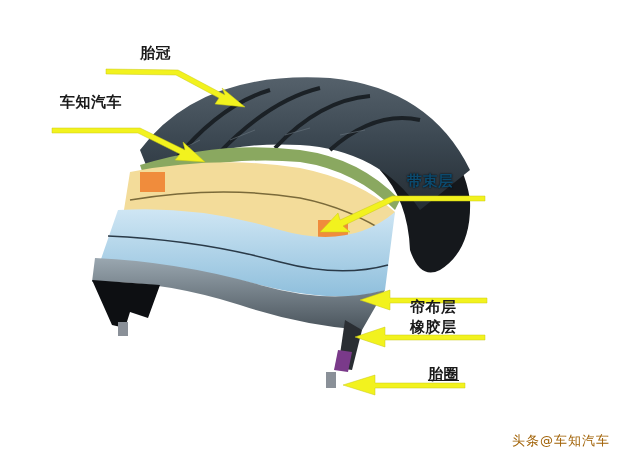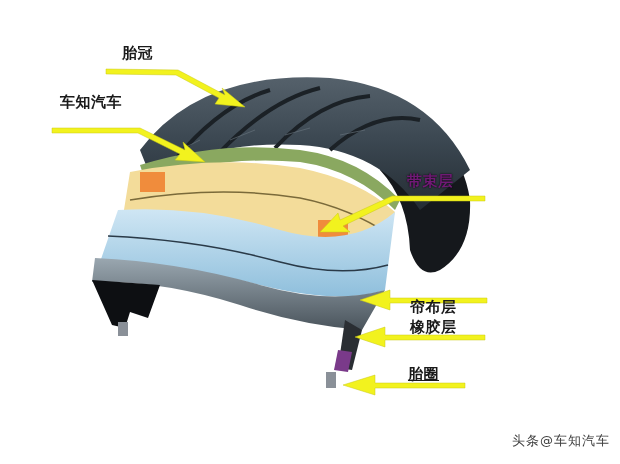--- a/index.html
+++ b/index.html
@@ -6,27 +6,27 @@
     body { width: 620px; height: 464px; position: relative; overflow: hidden; font-family: "DejaVu Sans", sans-serif; }
     .canvas { position: absolute; left: 0; top: 0; width: 620px; height: 464px; }
     .label {
       position: absolute;
       font-weight: bold;
       font-size: 15px;
       color: #1a1a1a;
       white-space: nowrap;
       letter-spacing: 0.5px;
     }
-    .label.dark { color: #701a75; text-shadow: 0 0 2px #000; font-family: Liberation Serif, serif; }
+    .label.dark { color: #0c4a6e; text-shadow: 0 0 2px #000; font-family: Liberation Serif, serif; }
     .watermark {
       position: absolute;
       right: 10px;
       bottom: 14px;
       font-size: 13px;
-      color: #404040;
+      color: #a16207;
       letter-spacing: 1px;
     }
   </style>
 </head>
 <body>
 
 <svg class="canvas" viewBox="0 0 620 464" xmlns="http://www.w3.org/2000/svg">
   <defs>
     <linearGradient id="treadGrad" x1="0" y1="0" x2="0" y2="1">
       <stop offset="0" stop-color="#55616b"></stop>
@@ -88,20 +88,20 @@
     <path d="M485 196 L392 196 L340 220 L338 213 L320 232 L350 232 L343 226 L394 201 L485 201 Z"></path>
 
     <path d="M487 298 L390 298 L390 290 L360 300 L390 310 L390 303 L487 303 Z"></path>
 
     <path d="M485 335 L385 335 L385 327 L355 337 L385 347 L385 340 L485 340 Z"></path>
 
     <path d="M465 383 L375 383 L375 375 L343 385 L375 395 L375 388 L465 388 Z"></path>
   </g>
 </svg>
 
-<div class="label" style="left:122px; top:44px;">胎冠</div>
+<div class="label" style="left:140px; top:44px;">胎冠</div>
 <div class="label" style="left:60px; top:93px;">车知汽车</div>
 <div class="label dark" style="left:407px; top:172px;">带束层</div>
 <div class="label" style="left:410px; top:282px;margin-top:16px;">帘布层</div>
 <div class="label" style="left:410px; top:318px;">橡胶层</div>
-<div class="label" style="left:408px; top:365px;text-decoration:underline;">胎圈</div>
+<div class="label" style="left:428px; top:365px;text-decoration:underline;">胎圈</div>
 
 <div class="watermark">头条@车知汽车</div>
 
 </body></html>

